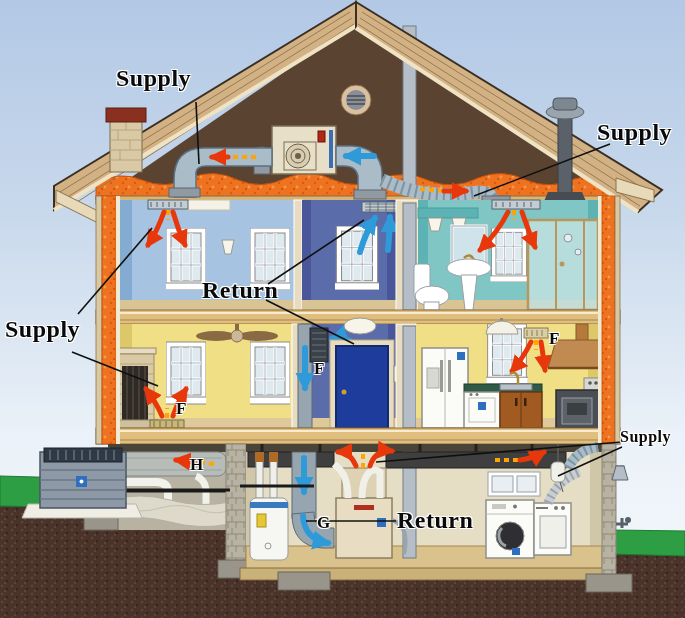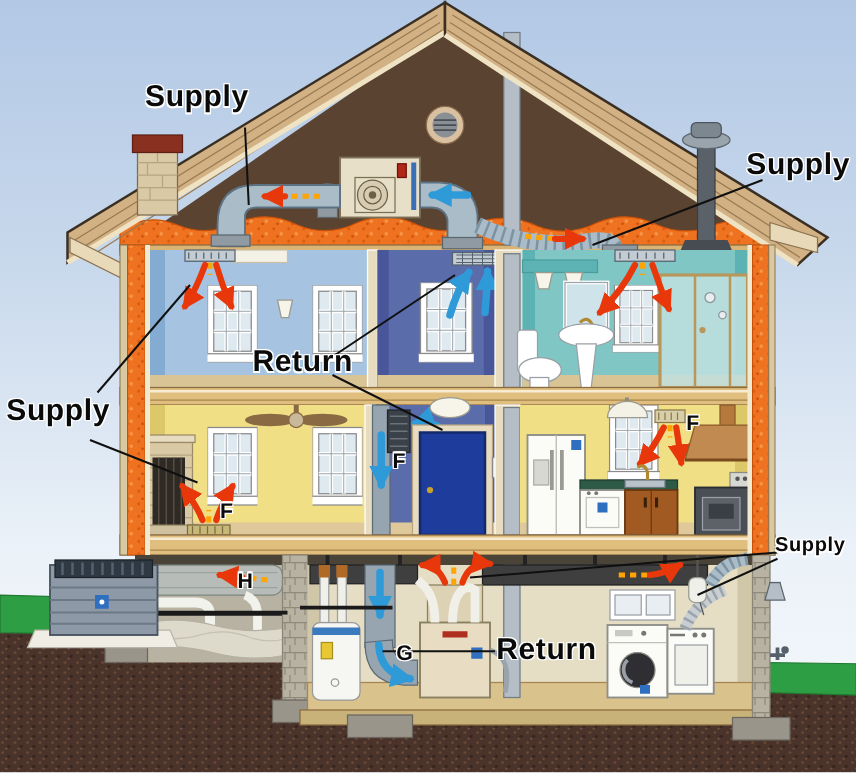--- a/index.html
+++ b/index.html
@@ -1,18 +1,18 @@
 <!DOCTYPE html>
 <html style="--supply-red: #e8380b; --dash-orange: #ffa400; --return-blue: #2f9ad8; --insulation-orange: #ee7220; --grass-green: #2e9e44; --soil-brown: #4a332a; --sky-blue: #b2c8e5; --bedroom-wall-blue: #a6c4e2; --hallway-wall-blue: #5b6cab; --bathroom-wall-teal: #7fc6c4; --kitchen-wall-yellow: #f0df85; --door-blue: #1d3c9c; --floor-wood-tan: #dfbe7e; --basement-wall-beige: #e5ddc4;"><head>
 <meta charset="utf-8">
 <style>
   html,body{margin:0;padding:0;background:#dfe6ee;}
   .canvas{position:relative;width:685px;height:618px;overflow:hidden;
     background:linear-gradient(#b2c8e5 0%,#c9d9ec 35%,#eaf1f8 70%,#f6f9fc 100%);
-    font-family:Liberation Sans, sans-serif;}
+    font-family:Liberation Serif, serif;}
   .canvas svg{position:absolute;left:0;top:0;}
   .lab{position:absolute;font-weight:bold;color:#0a0a0a;letter-spacing:.5px;line-height:1;
     text-shadow:1px 1px 0 #fff,-1px -1px 0 #fff,1px -1px 0 #fff,-1px 1px 0 #fff,0 1px 0 #fff,0 -1px 0 #fff;}
   .big{font-size:24px;}
   .small{font-size:16px;}
   .letter{font-size:17px;}
   .lead{stroke:#101010;stroke-width:1.6;fill:none;}
   .duct{fill:#a9bcc8;stroke:#5c7283;stroke-width:1.5;}
   .grille{fill:#c3ccd3;stroke:#55636e;stroke-width:1;}
   .arr-s{stroke:var(--supply-red);stroke-width:5;fill:none;stroke-linecap:round;}

